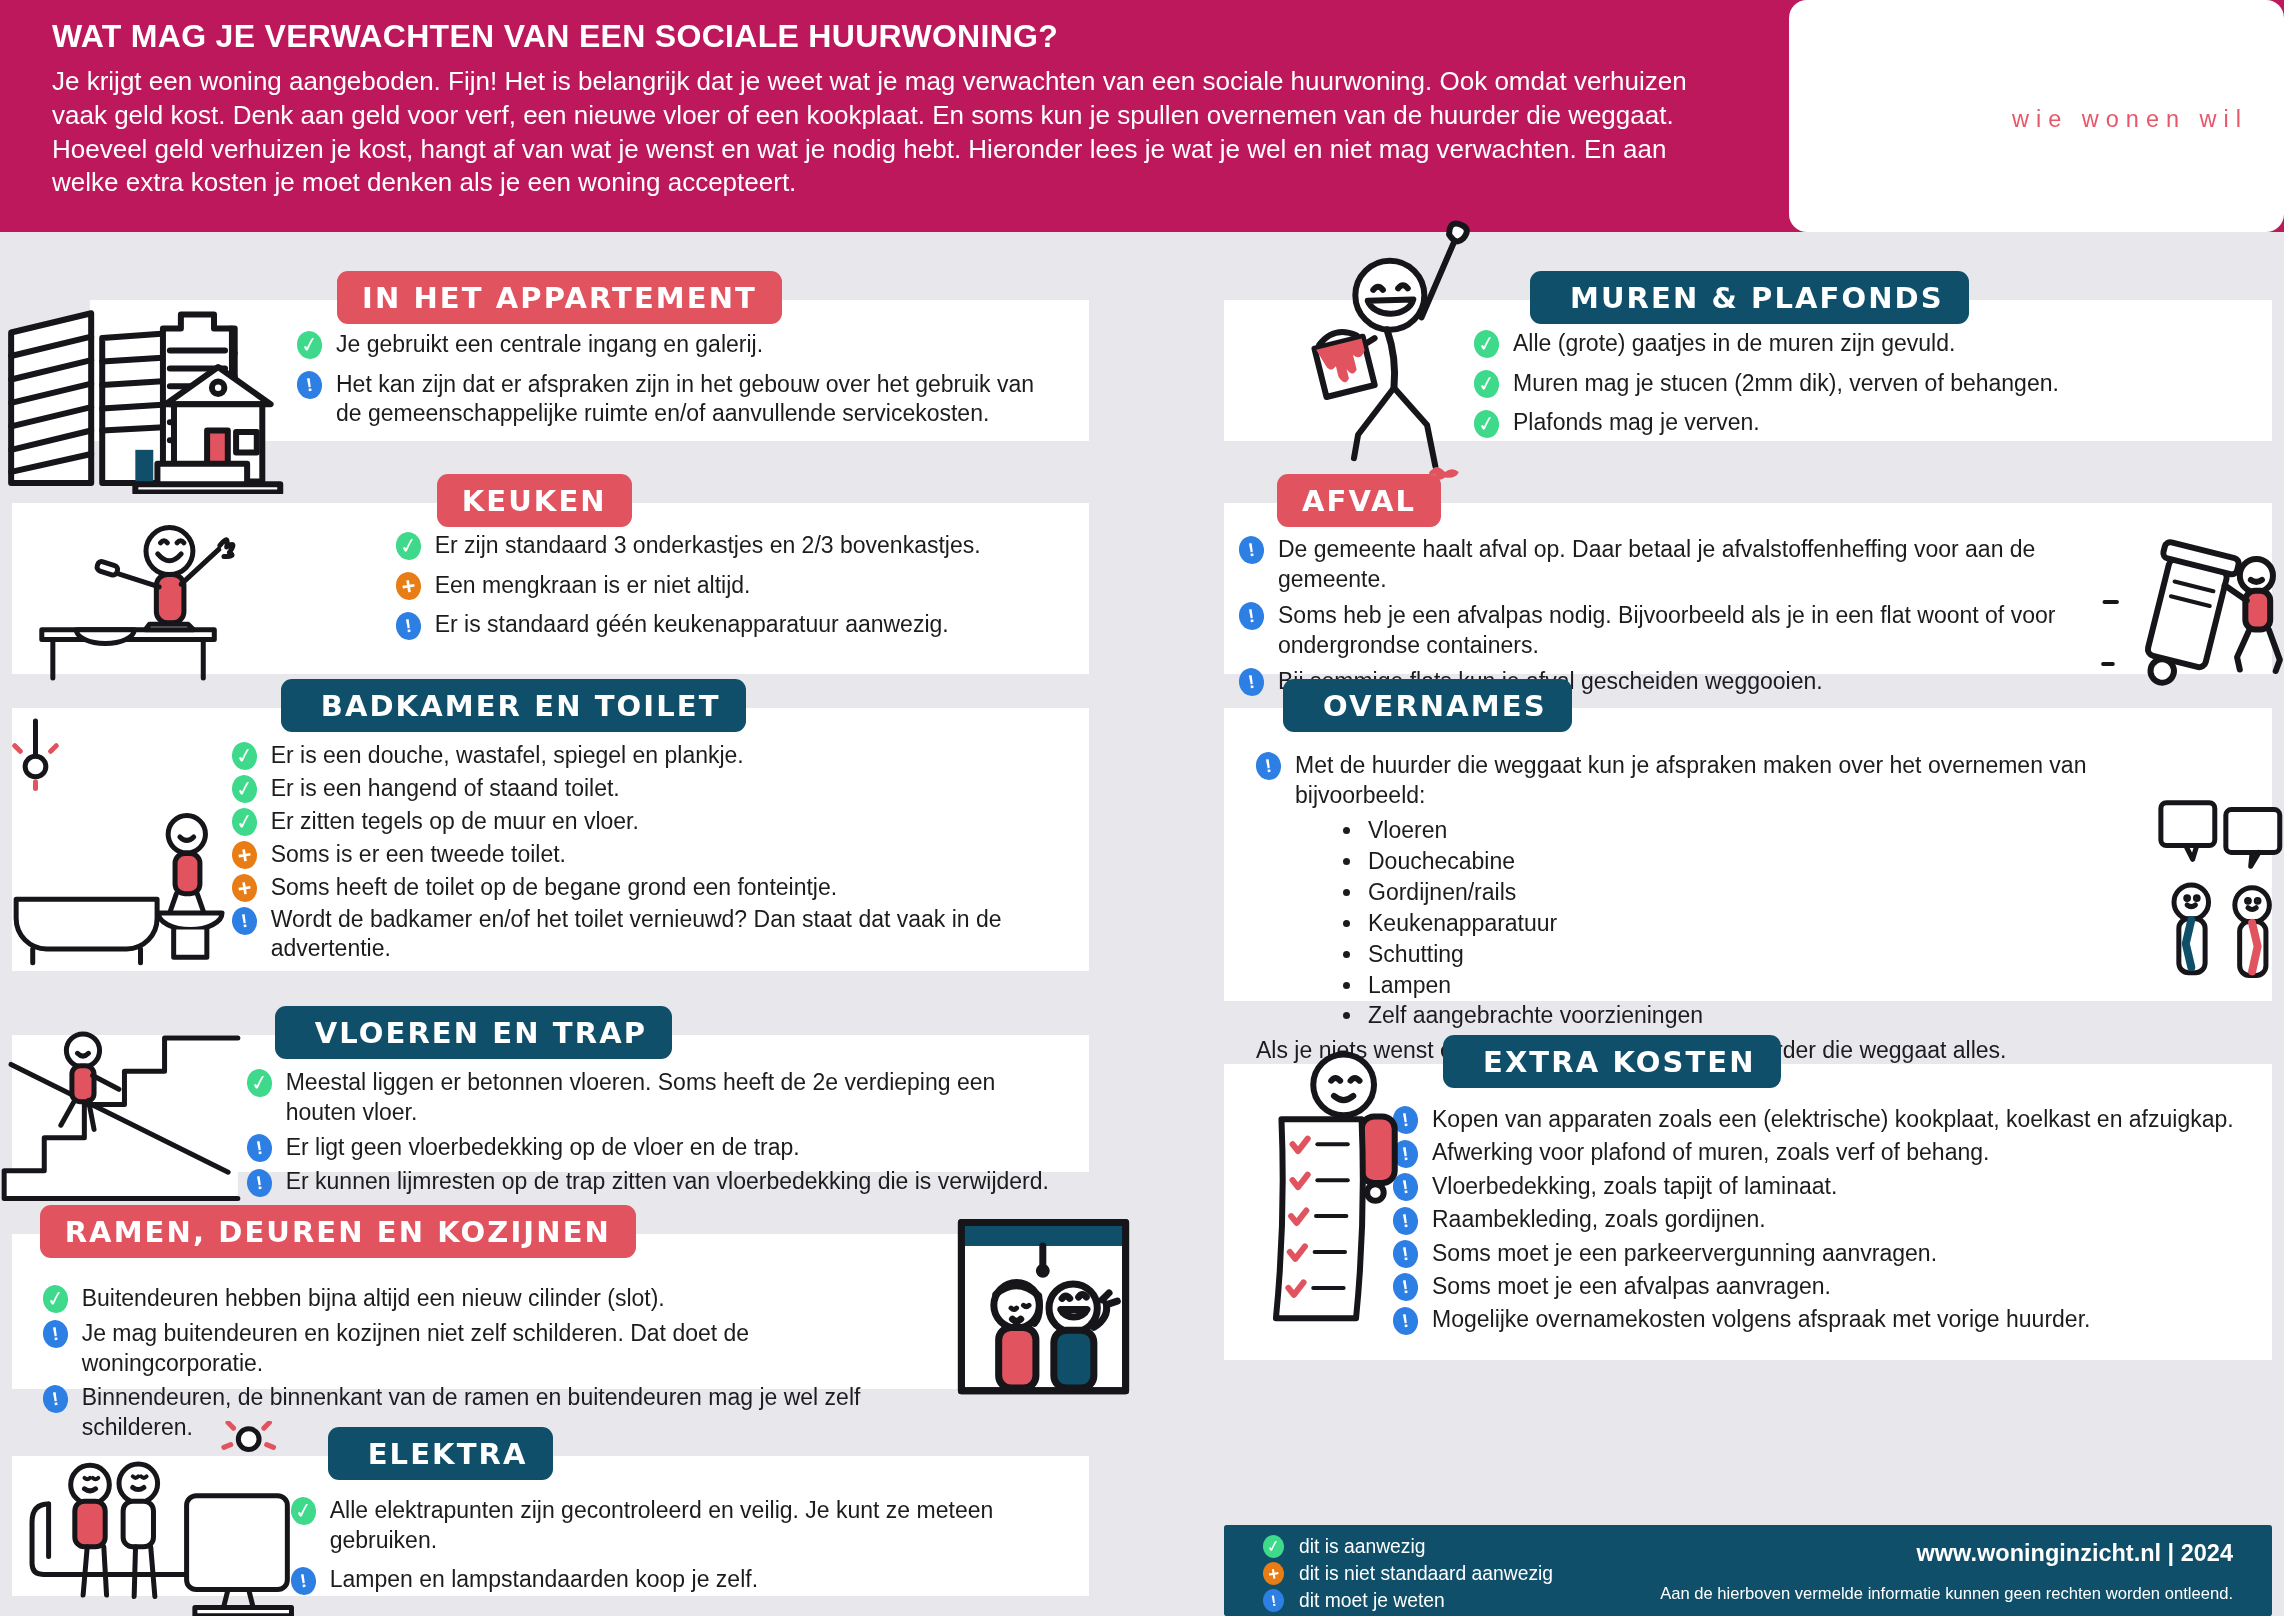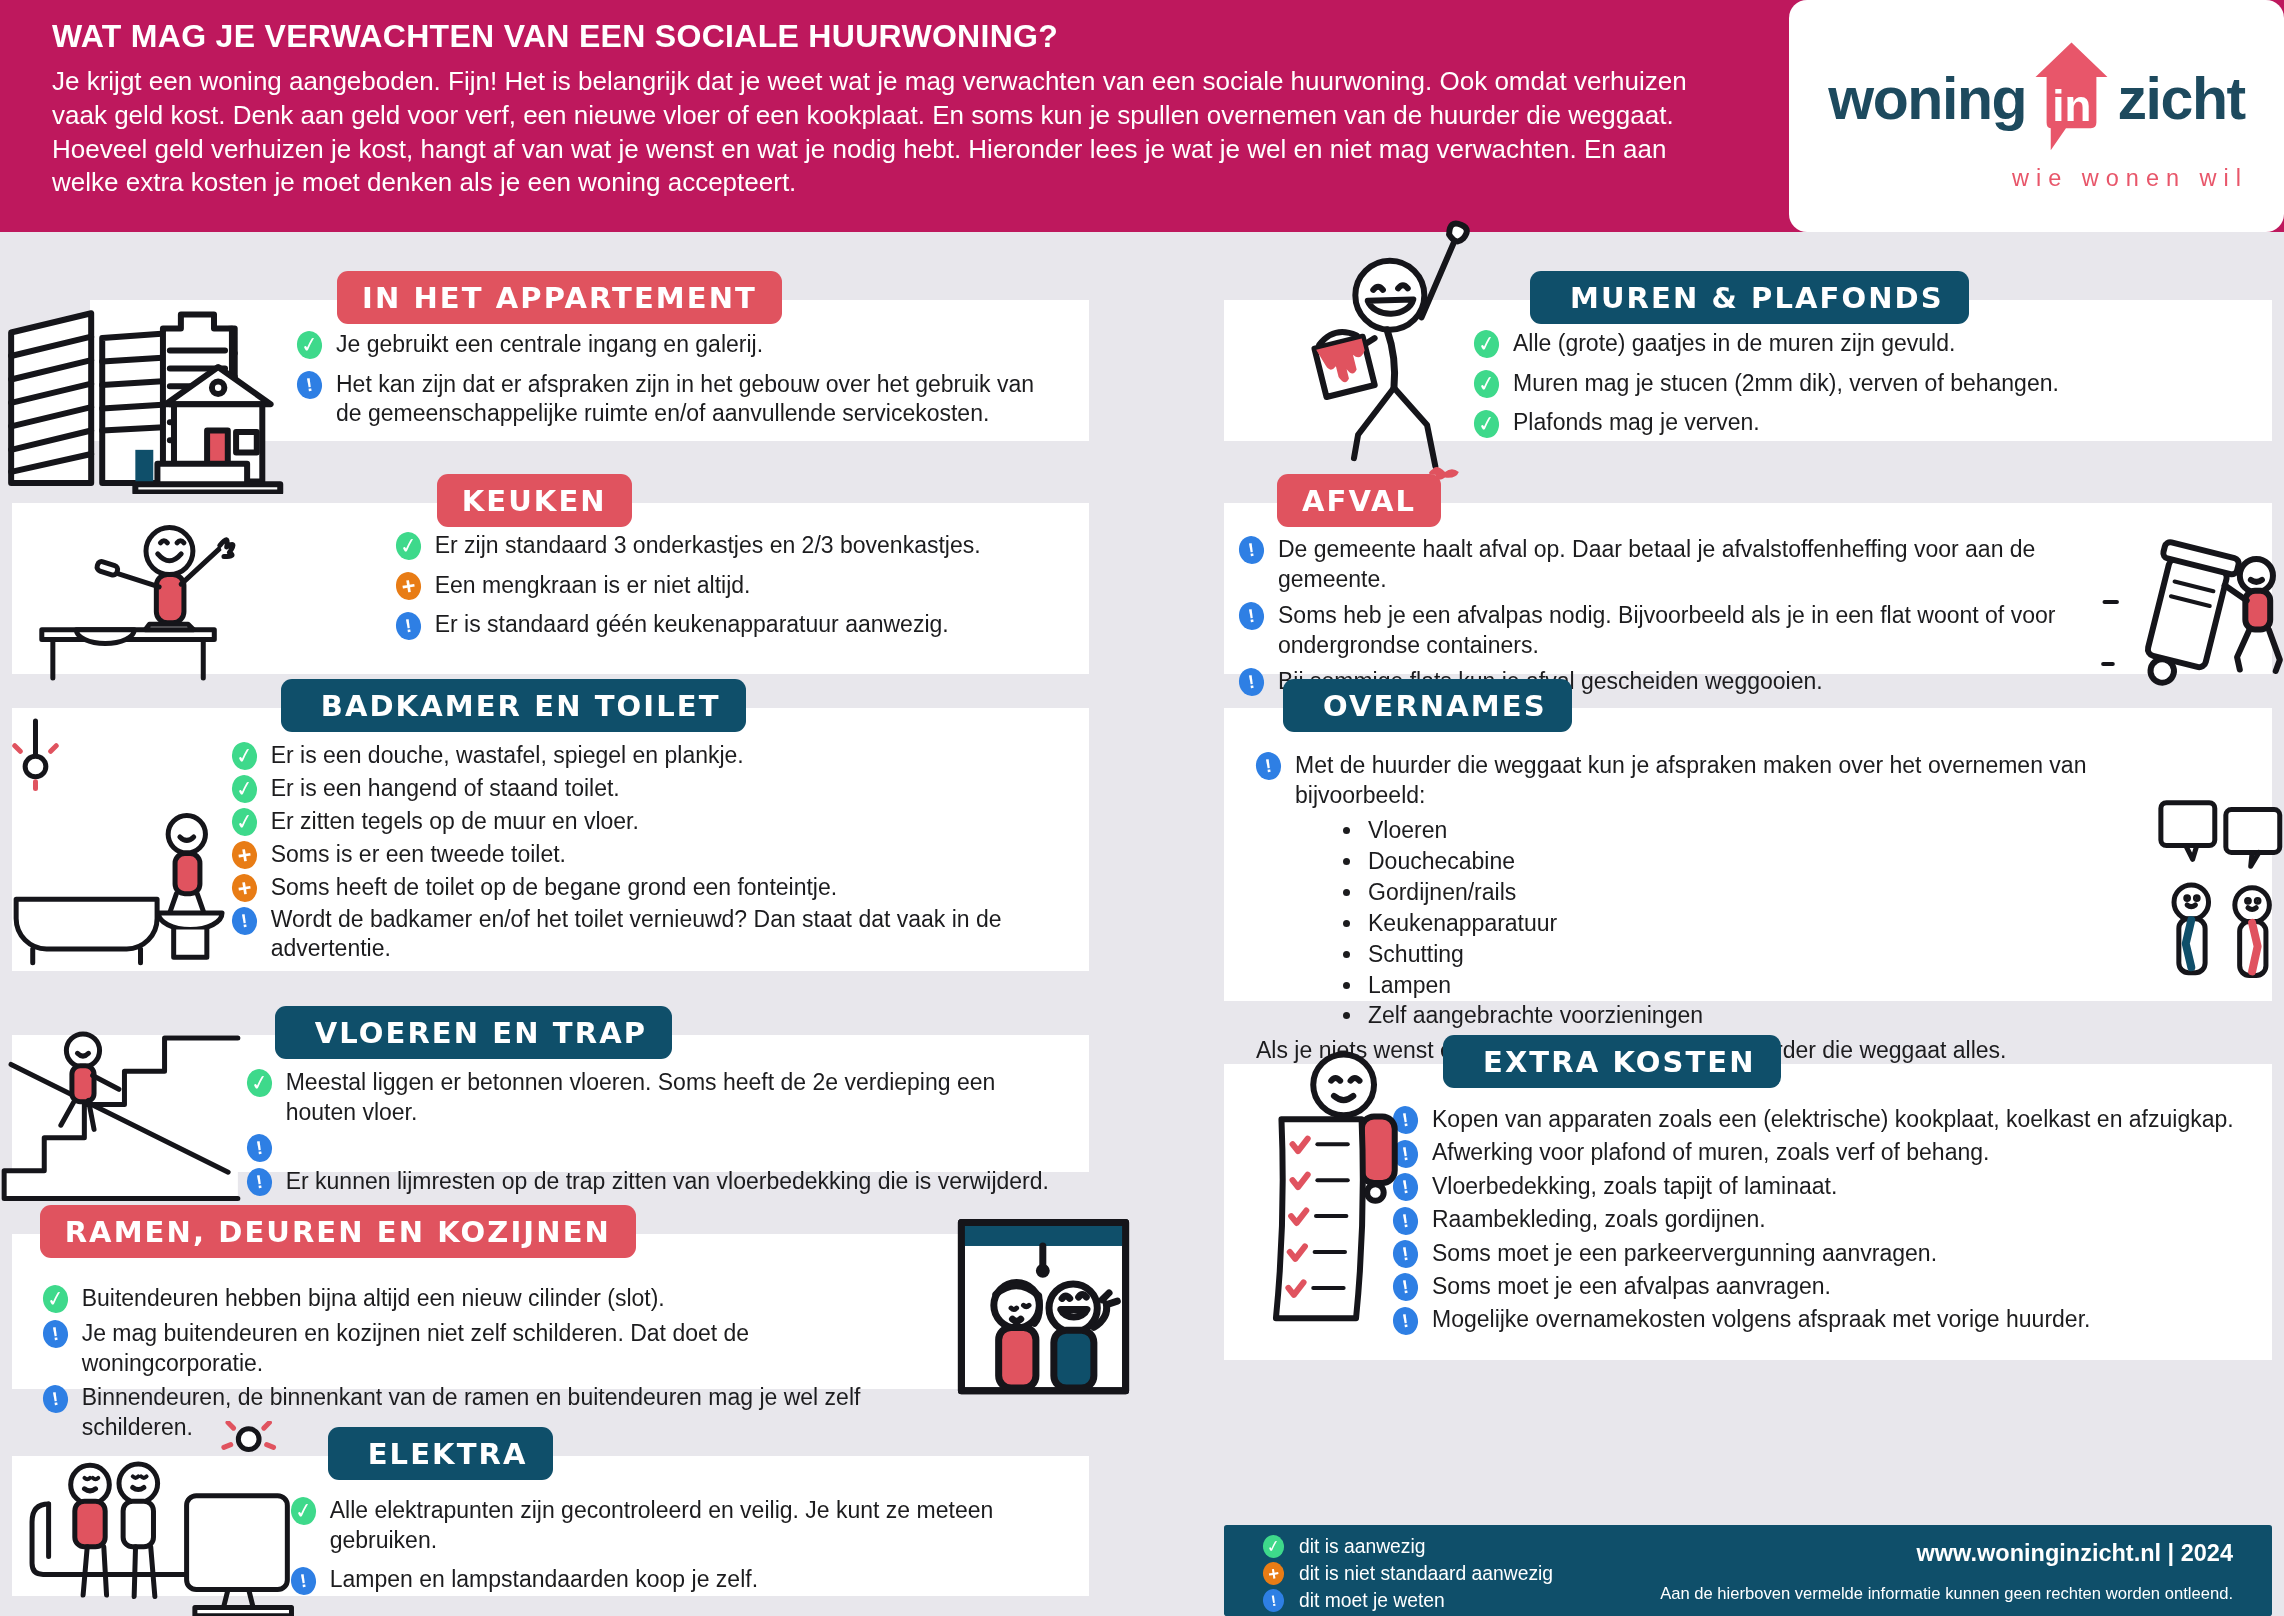--- a/index.html
+++ b/index.html
@@ -102,30 +102,20 @@
 <body>
 
 <div class="page">
 
   <div class="header">
     <h1>WAT MAG JE VERWACHTEN VAN EEN SOCIALE HUURWONING?</h1>
     <p class="intro">Je krijgt een woning aangeboden. Fijn! Het is belangrijk dat je weet wat je mag verwachten van een sociale huurwoning. Ook omdat verhuizen vaak geld kost. Denk aan geld voor verf, een nieuwe vloer of een kookplaat. En soms kun je spullen overnemen van de huurder die weggaat. Hoeveel geld verhuizen je kost, hangt af van wat je wenst en wat je nodig hebt. Hieronder lees je wat je wel en niet mag verwachten. En aan welke extra kosten je moet denken als je een woning accepteert.</p>
   </div>
 
   <div class="logo-card">
-    <div class="logo-row">
-      <span class="logo-word">woning</span>
-      <span class="logo-house">
-        <svg viewBox="0 0 120 170">
-          <path d="M60 2 L112 52 H96 V118 Q96 126 88 126 H52 L30 158 L30 126 Q24 126 24 118 V52 H8 Z" fill="#e8566a"></path>
-        </svg>
-        <span class="logo-in">in</span>
-      </span>
-      <span class="logo-word">zicht</span>
-    </div>
     <div class="logo-tagline">wie wonen wil</div>
   </div>
 
   <section class="panel s1">
     <div class="badge badge-red">IN HET APPARTEMENT</div>
     <div class="bullets">
         <div class="bullet-row">
           <span class="icon icon-check">✓</span>
           <span class="bullet-text">Je gebruikt een centrale ingang en galerij.</span>
         </div>
@@ -186,20 +176,21 @@
 
   <section class="panel s4">
     <div class="badge badge-teal">VLOEREN EN TRAP</div>
     <div class="bullets">
         <div class="bullet-row">
           <span class="icon icon-check">✓</span>
           <span class="bullet-text">Meestal liggen er betonnen vloeren. Soms heeft de 2e verdieping een houten vloer.</span>
         </div>
         <div class="bullet-row">
           <span class="icon icon-info">!</span>
+          <span class="bullet-text">Er ligt geen vloerbedekking op de vloer en de trap.</span>
         </div>
         <div class="bullet-row">
           <span class="icon icon-info">!</span>
           <span class="bullet-text">Er kunnen lijmresten op de trap zitten van vloerbedekking die is verwijderd.</span>
         </div>
       </div>
   </section>
 
   <section class="panel s5">
     <div class="badge badge-red">RAMEN, DEUREN EN KOZIJNEN</div>

